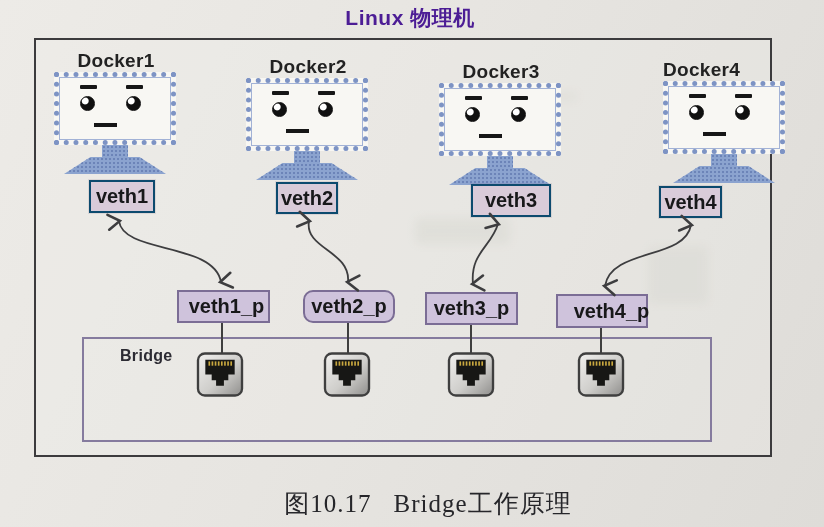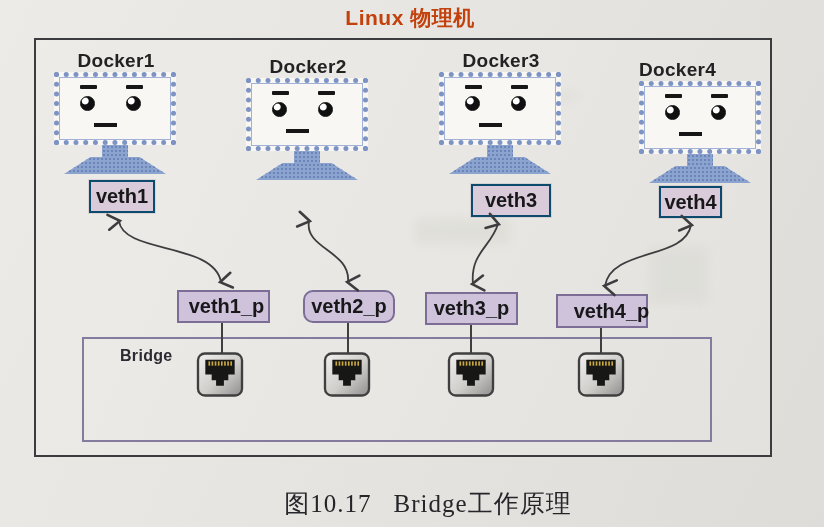--- a/index.html
+++ b/index.html
@@ -8,37 +8,37 @@
     font-family: "Liberation Sans", sans-serif;
     background: linear-gradient(115deg, #edebe7 0%, #e7e5e1 45%, #dedcd8 100%);
     position: relative;
     color:#1c1c1e;
   }
   .stage { position:absolute; inset:0; }
 
   
   .page-title {
     position:absolute; top:4px; left:0; width:820px;
-    text-align:center; font-size:21px; font-weight:700; color:#c2410c;
+    text-align:center; font-size:21px; font-weight:700; color:#4c1d95;
     letter-spacing:0.5px;
   }
 
   
   .host-box {
     position:absolute; left:34px; top:38px; width:738px; height:419px;
     border:2px solid #3c3b3d;
     background: rgba(240,238,234,0.25);
   }
 
   
   .column { position:absolute; width:124px; }
   .col-1 { left:54px;  top:50px; }
   .col-2 { left:246px; top:56px; }
-  .col-3 { left:439px; top:50px; }
-  .col-4 { left:591px; top:59px;padding-left:48px; }
+  .col-3 { left:439px; top:61px; }
+  .col-4 { left:615px; top:59px;padding-left:48px; }
 
   .docker-label {
     text-align:center; font-size:19px; font-weight:600; color:#222;
     letter-spacing:0.3px;
   }
 
   .monitor { position:relative; width:122px; }
   .screen {
     position:relative; width:122px; height:73px;
     border:5px dotted #7d93c4;
@@ -188,20 +188,21 @@
         <div class="eye left"></div>
         <div class="eye right"></div>
         <div class="mouth"></div>
       </div>
       <div class="stand-neck"></div>
       <div class="stand-base"></div>
     </div>
   </div>
 
   <div class="vbox veth veth1">veth1</div>
+  <div class="vbox veth veth2">veth2</div>
   <div class="vbox veth veth3">veth3</div>
   <div class="vbox veth veth4">veth4</div>
 
   <div class="vbox veth-p veth1p">veth1_p</div>
   <div class="vbox veth-p veth2p">veth2_p</div>
   <div class="vbox veth-p veth3p">veth3_p</div>
   <div class="vbox veth-p veth4p">veth4_p</div>
 
   <div class="bridge-box"></div>
   <div class="bridge-label">Bridge</div>

